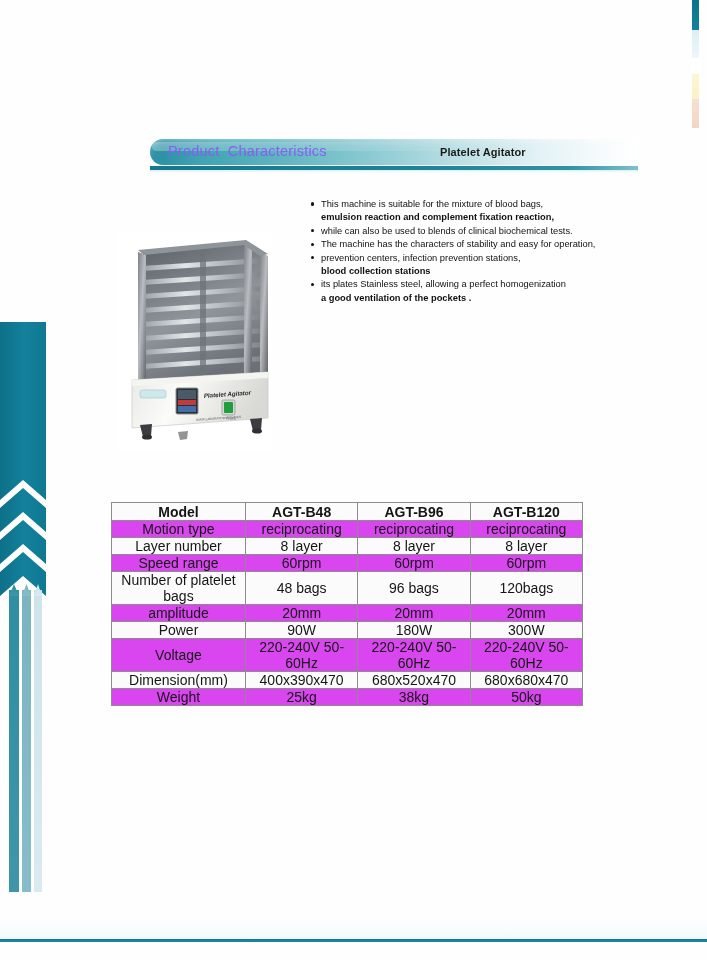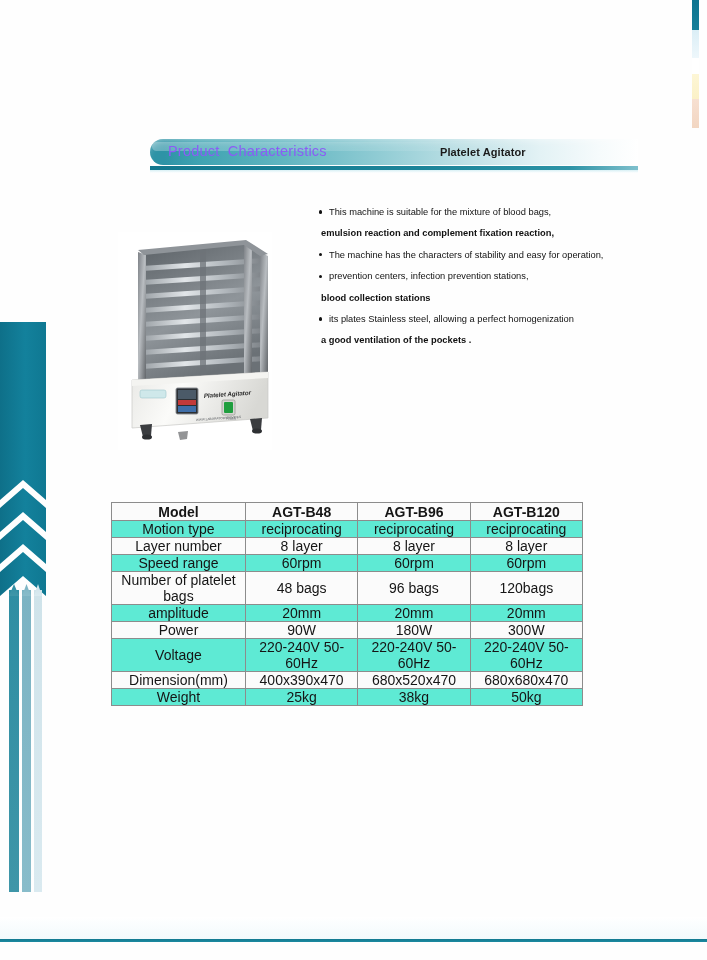--- a/index.html
+++ b/index.html
@@ -102,21 +102,21 @@
     position:absolute;
     left:310px; top:198px;
     width:345px;
   }
   .b-row{
     position:relative;
     font-size:9.3px;
     color:#111111;
     line-height:13.4px;
     padding-left:11px;
-    margin:8px;
+    margin:0;
   }
   .b-row .dot{
     position:absolute;left:1px;top:4.4px;
     width:3.2px;height:3.2px;border-radius:50%;
     background:#111;
   }
   .b-cont{
     font-size:9.3px;color:#111;line-height:13.4px;
     padding-left:11px;margin:0;font-weight:bold;
   }
@@ -130,21 +130,21 @@
     font-size:14px;
     color:#151515;
     background:#fdfdfd;
   }
   .spec-table td{
     border:1px solid #8c8c8c;
     height:16px;
     text-align:center;
     vertical-align:middle;
     padding:0 2px;
-    background:#5eead4;
+    background:#d946ef;
   }
   .spec-table tr:nth-child(odd) td{background:#fbfbfb;}
   .spec-table td.label{width:135px;}
   .spec-table td.val{width:112px;}
   .spec-table tr.head td{
     font-weight:bold;
     height:17px;
   }
   .spec-table tr.head td.label{font-weight:bold;}
 </style>
@@ -279,20 +279,24 @@
   </div>
 
   <div class="bullets">
 
     <div class="b-row">
       <span class="dot"></span>
       <span>This machine is suitable for the mixture of blood bags,</span>
     </div>
     <div class="b-cont">emulsion reaction and complement fixation reaction,</div>
 
+    <div class="b-row">
+      <span class="dot"></span>
+      <span> while can also be used to blends of clinical biochemical tests.</span>
+    </div>
 
     <div class="b-row">
       <span class="dot"></span>
       <span>The machine has the characters of stability and easy for operation,</span>
     </div>
 
     <div class="b-row">
       <span class="dot"></span>
       <span>prevention centers, infection prevention stations,</span>
     </div>

